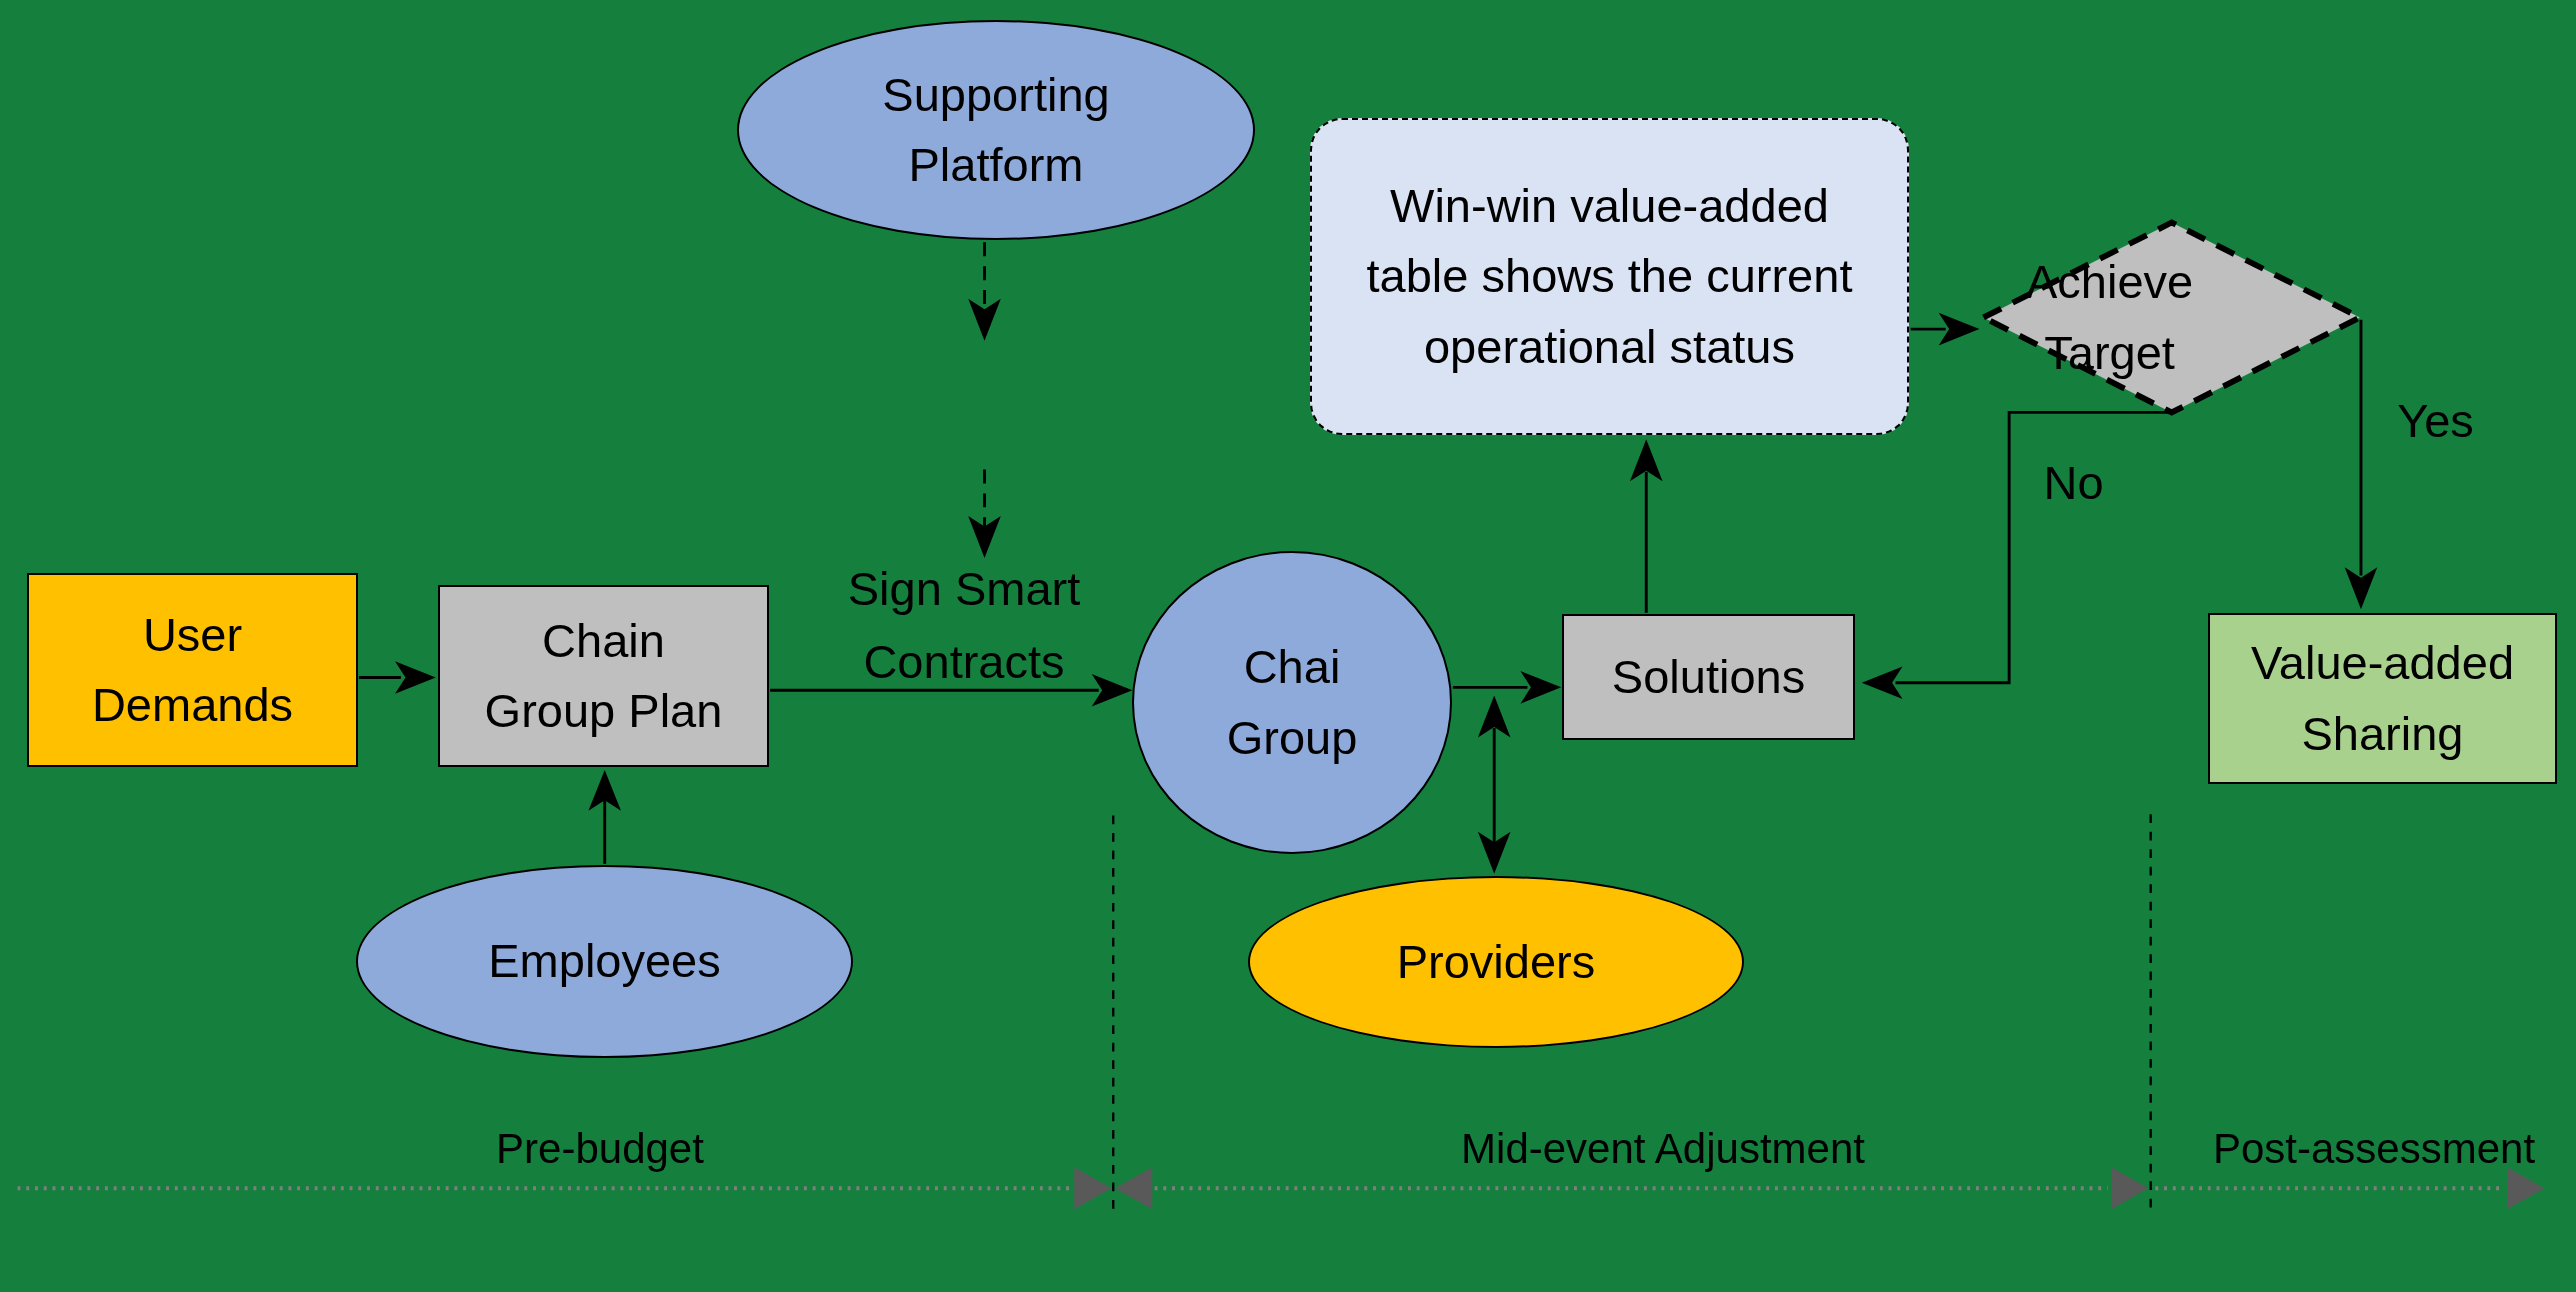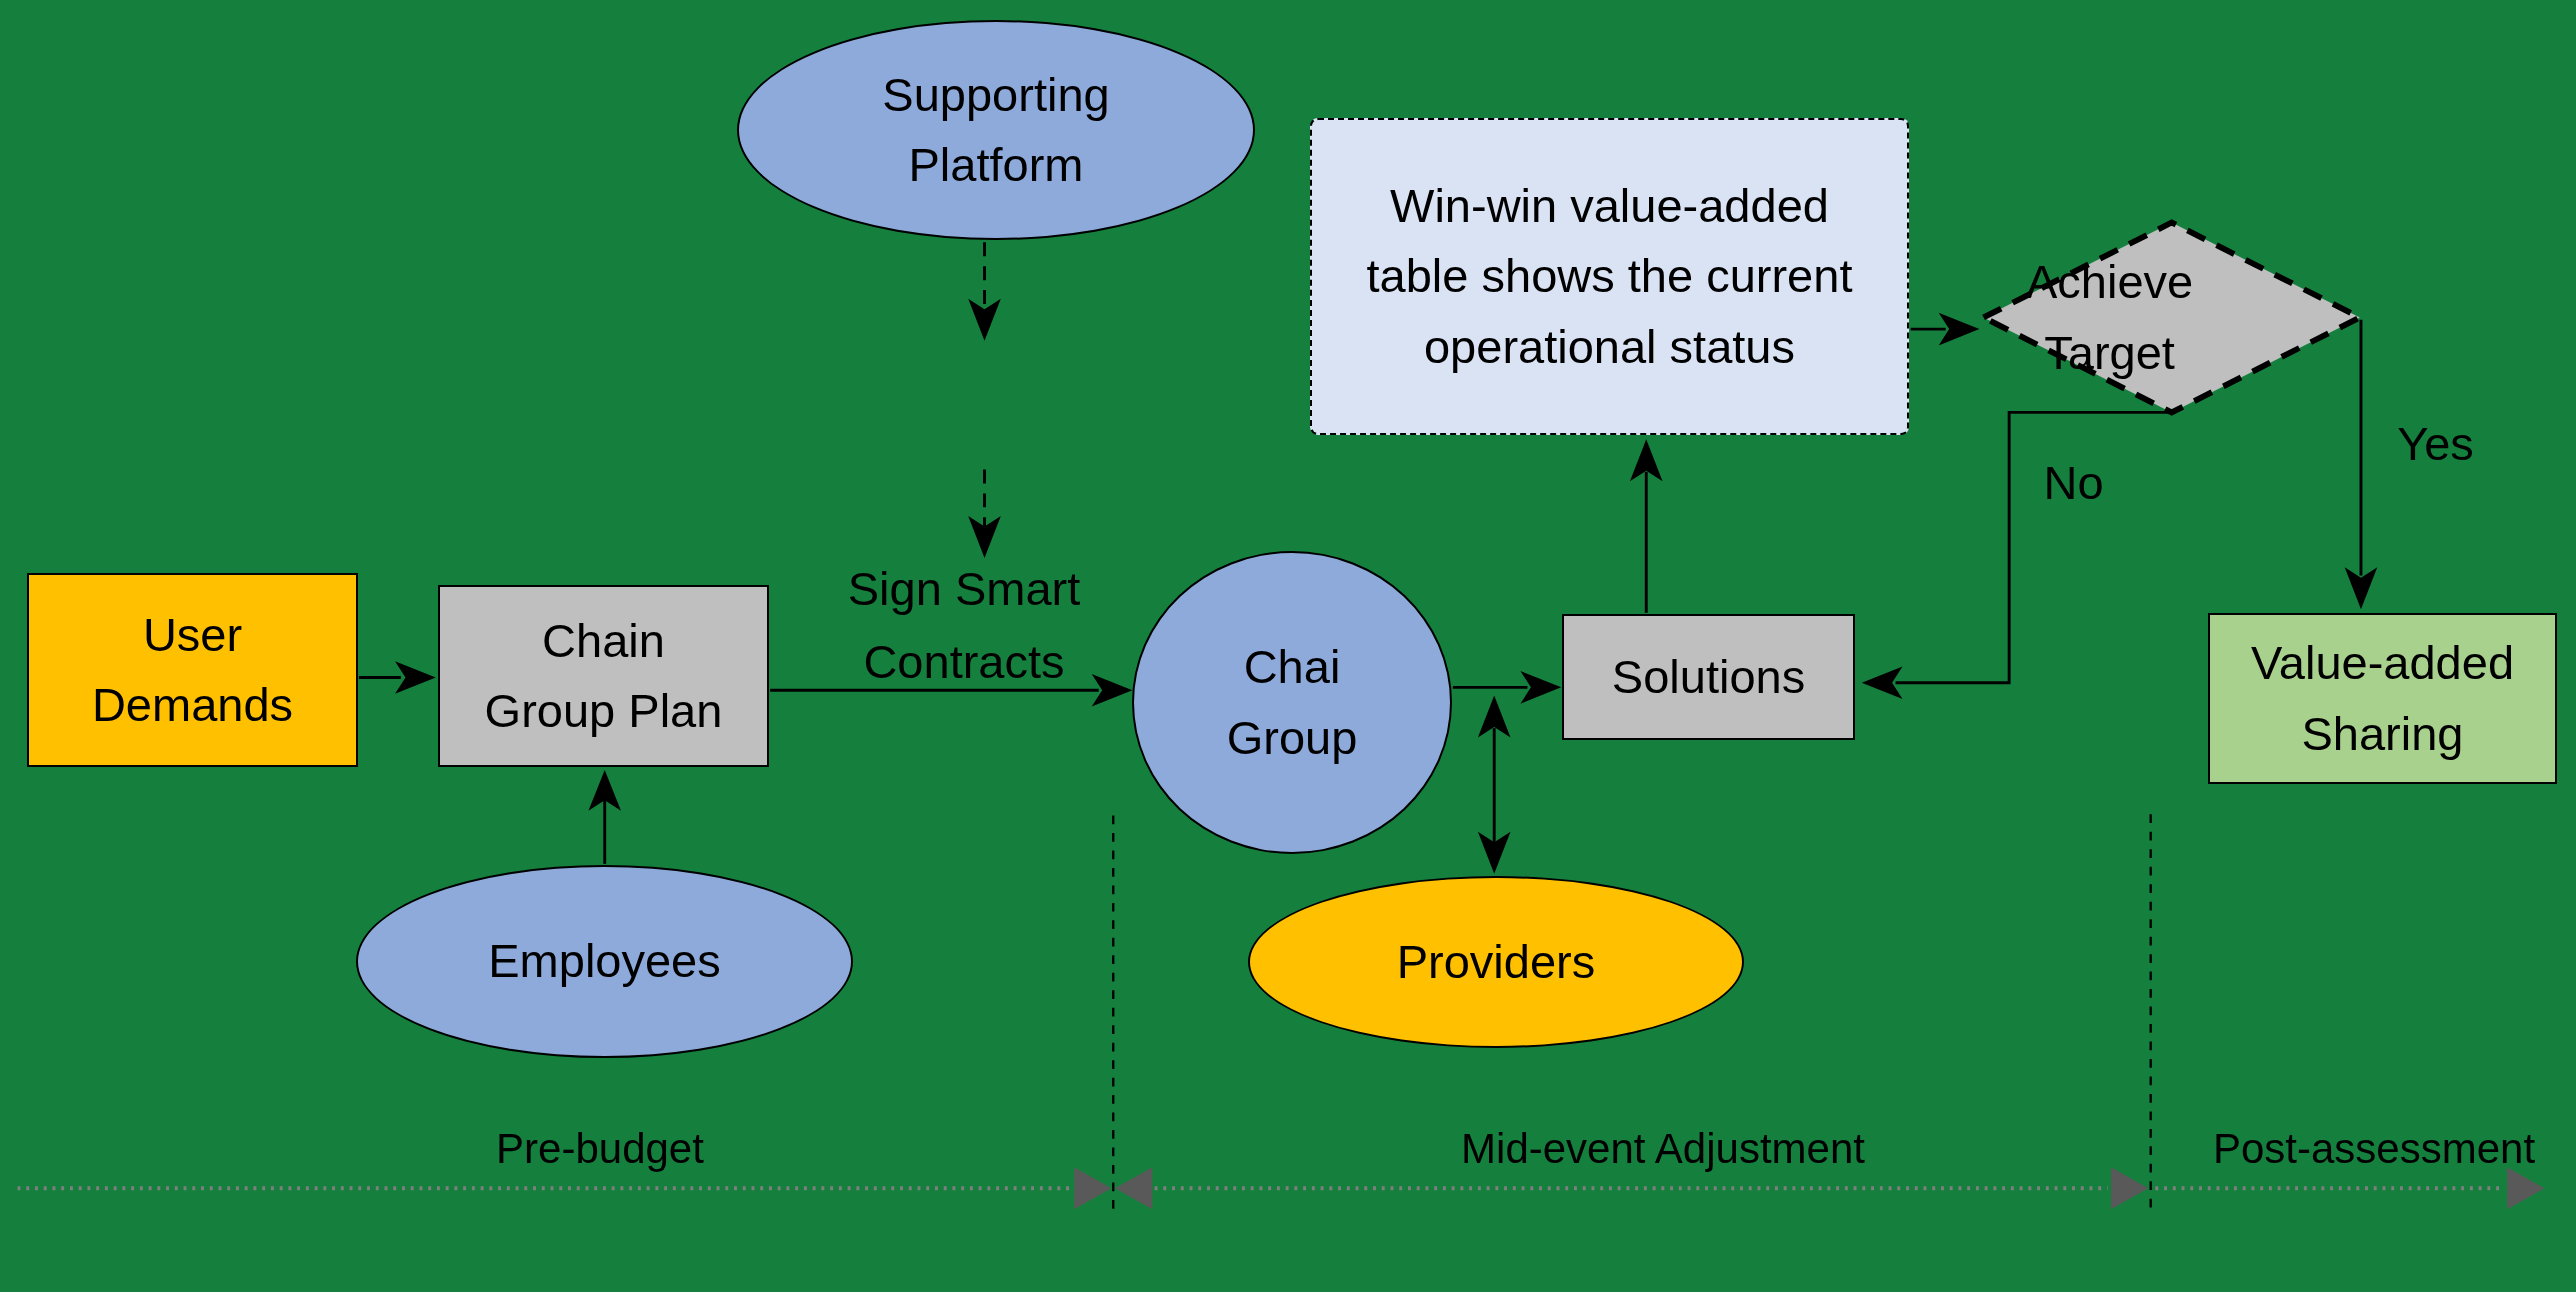--- a/index.html
+++ b/index.html
@@ -10,42 +10,42 @@
   #connectors{position:absolute;left:0;top:0;width:2576px;height:1292px;z-index:1;}
   .shape{position:absolute;z-index:2;display:flex;align-items:center;justify-content:center;
          box-sizing:border-box;text-align:center;}
   .label{white-space:pre-line;font-size:47px;line-height:1.5;}
   .rect{border:2.9px solid #000;}
   .ellipse{border:2.9px solid #000;border-radius:50%;}
   .blue{background:var(--node-blue,#8eaadb);}
   .gray{background:var(--node-gray,#bfbfbf);}
   .orange{background:var(--node-orange,#ffc000);}
   .green{background:var(--node-green,#a9d18e);}
-  .note{background:var(--note-blue,#dae3f3);border:2.9px dashed #000;border-radius:8px;}
+  .note{background:var(--note-blue,#dae3f3);border:2.9px dashed #000;border-radius:32px;}
   .edge-label{position:absolute;z-index:3;text-align:center;font-size:47px;line-height:1.55;white-space:pre-line;}
   .phase-label{position:absolute;z-index:3;text-align:center;font-size:42px;line-height:1.2;}
 
   
   #n-supporting{left:737px;top:20.4px;width:518px;height:220px;}
   #n-betontarget{left:791px;top:342px;width:416px;height:126px;}
   #n-userdemands{left:27px;top:573px;width:331px;height:194px;}
   #n-chaingroupplan{left:438px;top:585px;width:331px;height:182px;}
   #n-employees{left:356px;top:865px;width:497px;height:193px;}
   #n-chaigroup{left:1132px;top:551px;width:320px;height:303px;}
   #n-solutions{left:1562px;top:614px;width:293px;height:126px;}
   #n-providers{left:1248px;top:876px;width:496px;height:172px;}
   #n-winwin{left:1310px;top:118px;width:599px;height:317px;}
   #n-valueadded{left:2208px;top:613px;width:349px;height:171px;}
   #n-achievelabel{left:2026px;top:233px;width:291px;height:169px;z-index:3;position:absolute;
                   display:flex;align-items:center;text-align:center;}
 
   
   #l-signsmart{left:792px;top:553px;width:344px;}
   #l-signlegal{left:1462px;top:767px;width:478px;}
-  #l-yes{left:2383px;top:408px;width:105px;}
+  #l-yes{left:2383px;top:385px;width:105px;}
   #l-no{left:2021px;top:447px;width:105px;}
   #l-prebudget{left:425px;top:1124px;width:350px;}
   #l-midevent{left:1398px;top:1124px;width:530px;}
   #l-postassessment{left:2167px;top:1124px;width:414px;}
 
   
   .edge{stroke:#000;stroke-width:5;fill:none;}
   .dash{stroke:#000;stroke-width:5;fill:none;stroke-dasharray:24 17;}
   .arrow{fill:#000;stroke:none;}
   .dots{stroke:var(--timeline-gray,#7f7f7f);stroke-width:7;fill:none;stroke-dasharray:5 10;}

